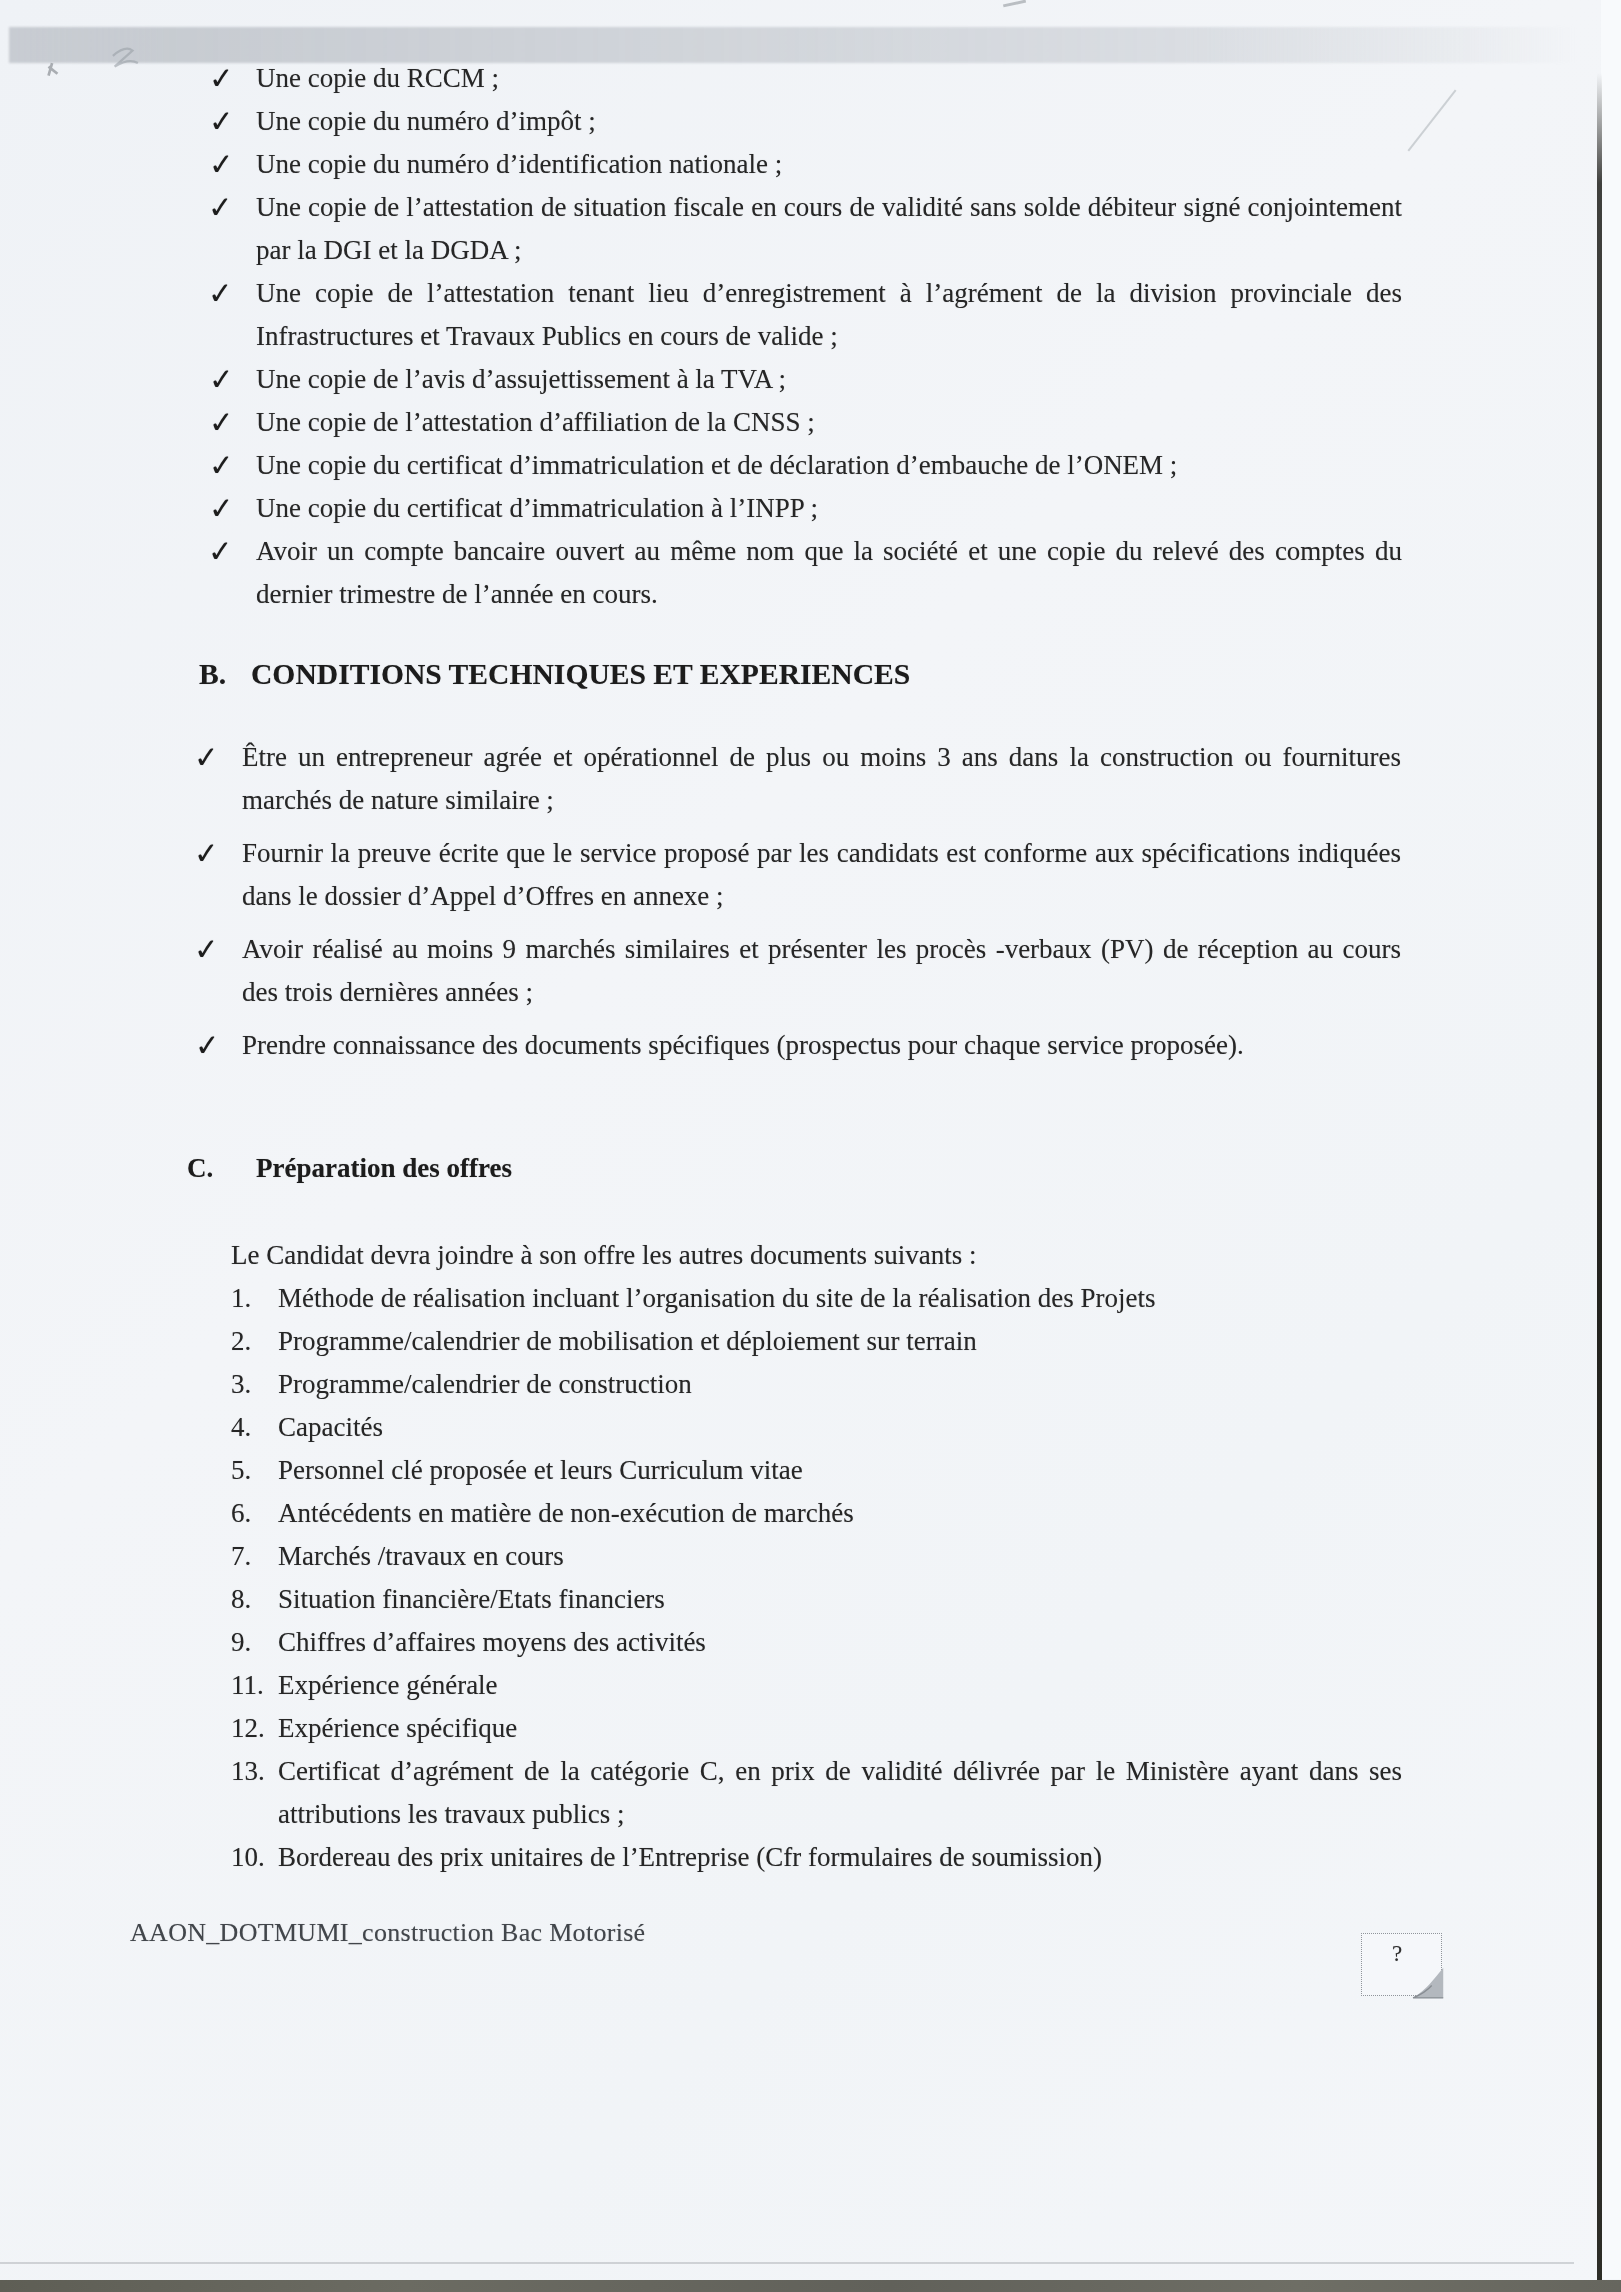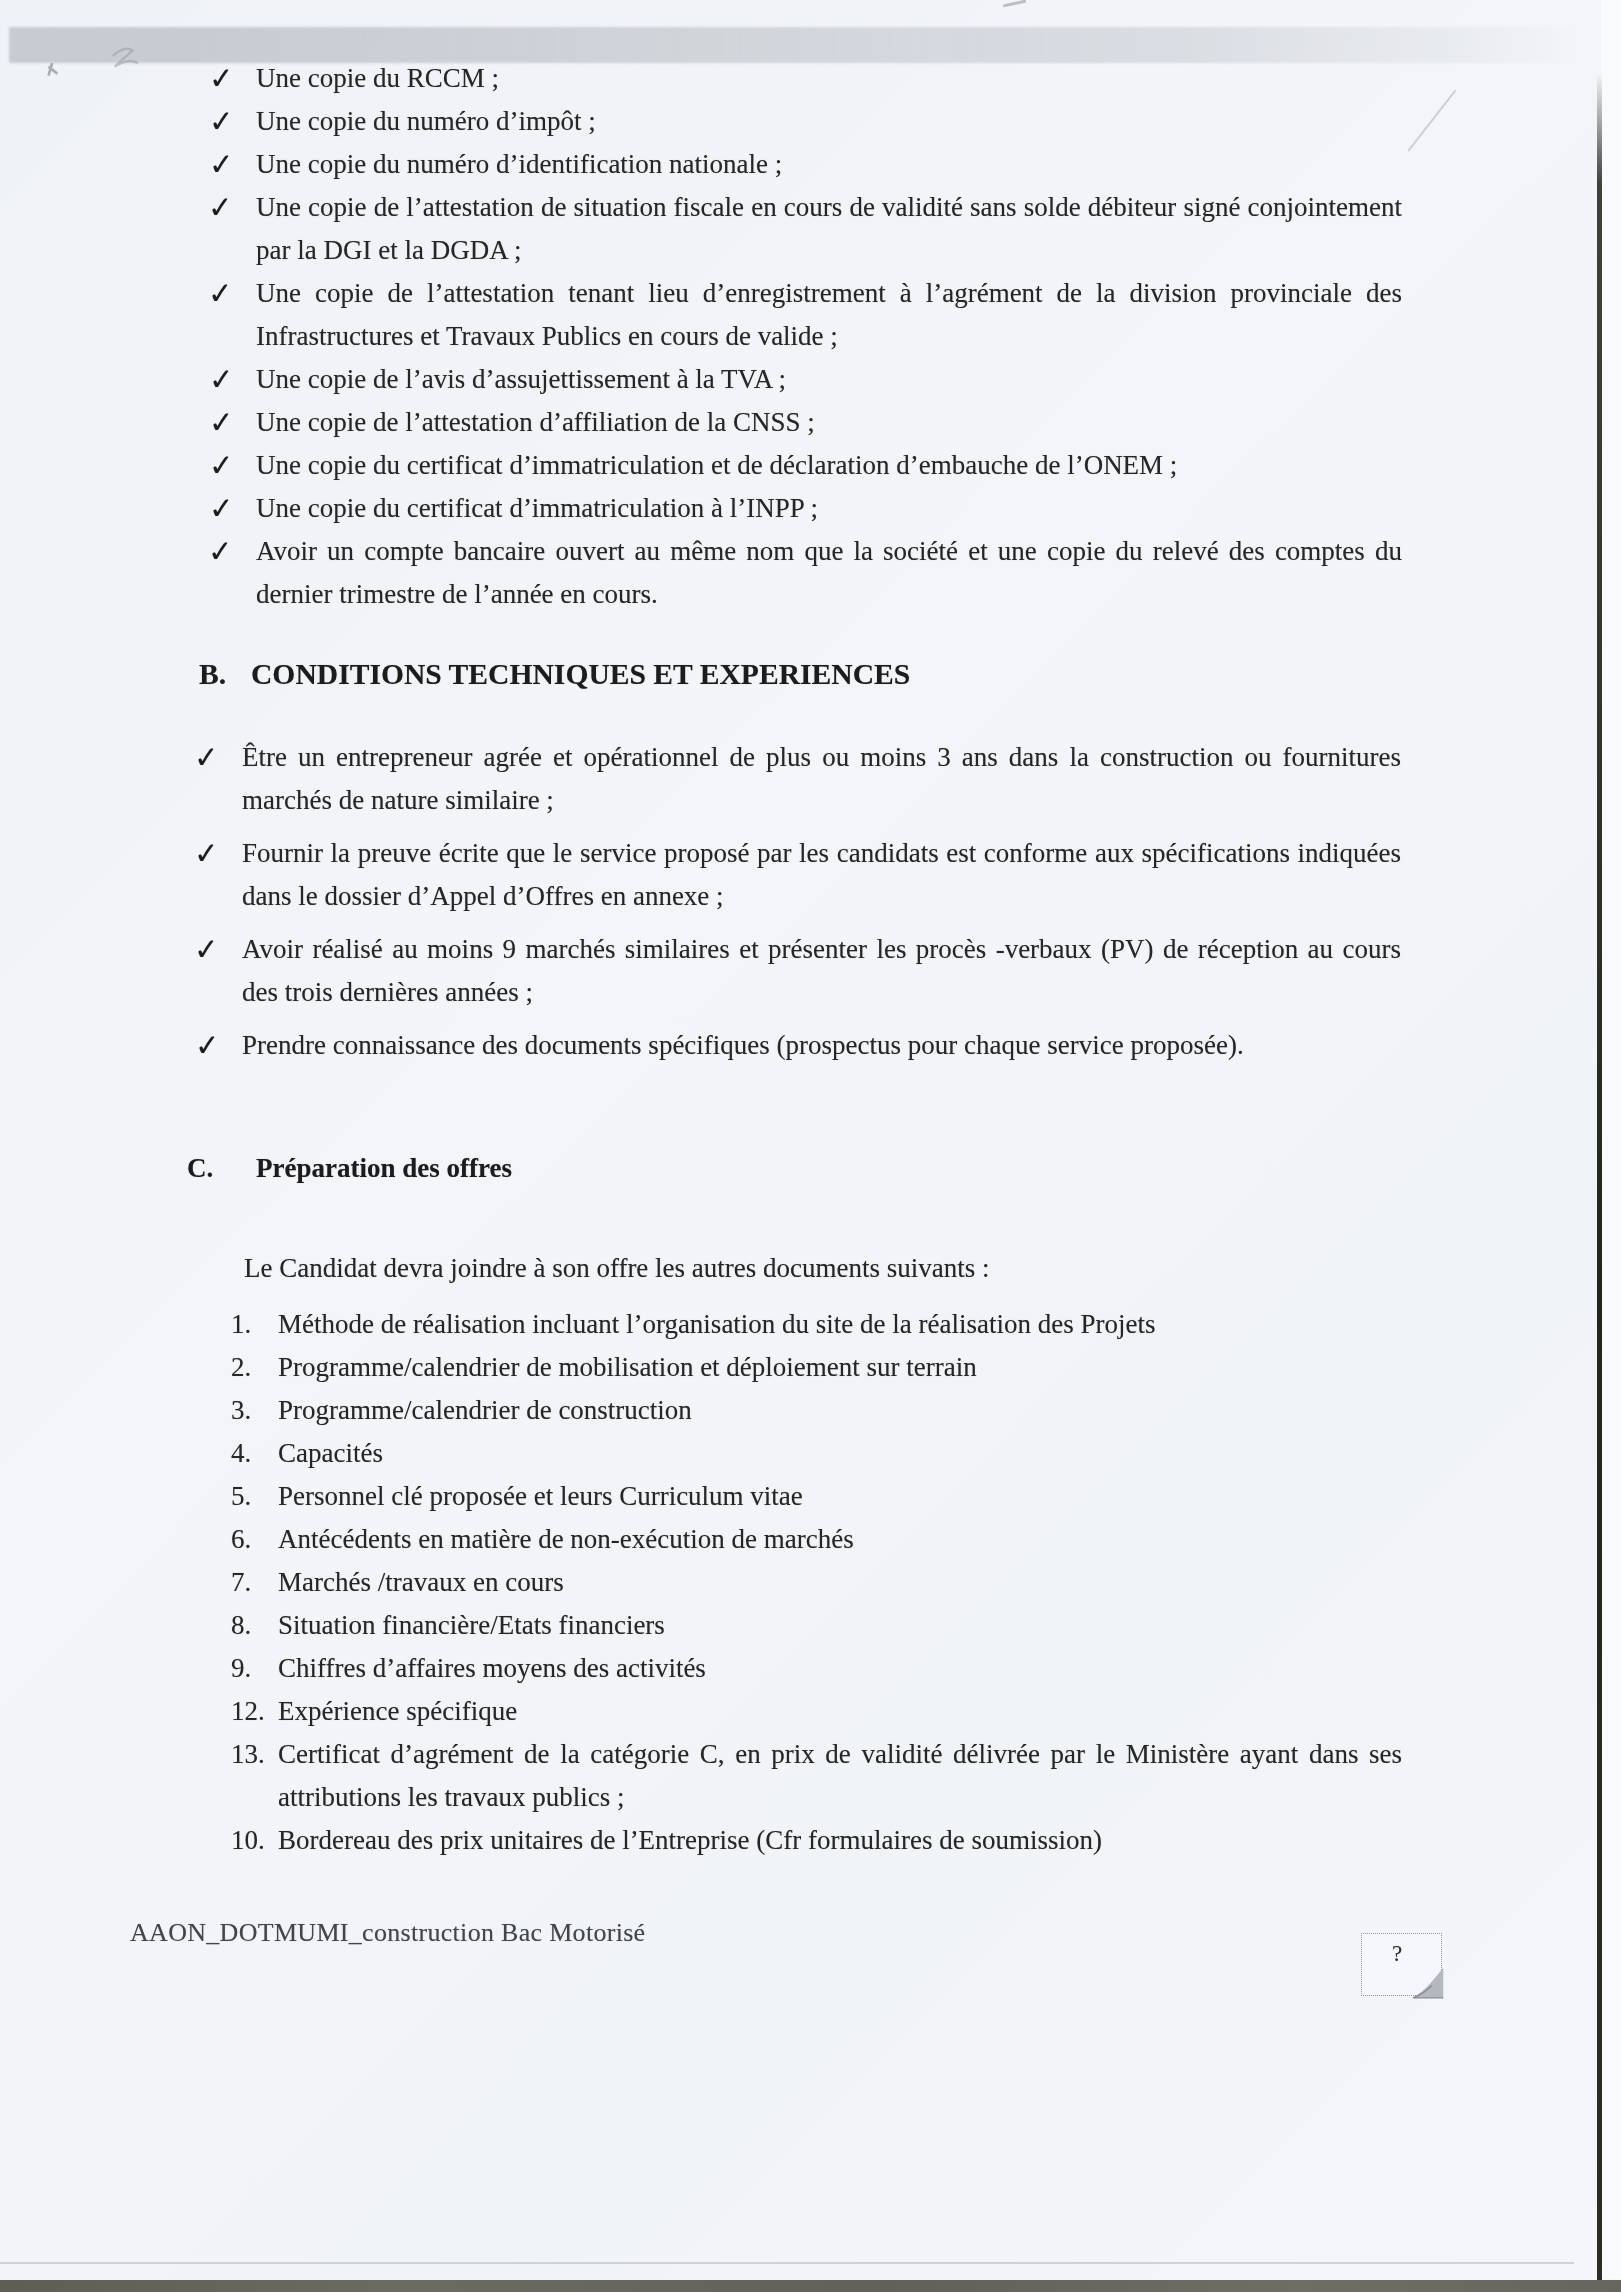--- a/index.html
+++ b/index.html
@@ -48,21 +48,21 @@
   .txt{flex:1;text-align:justify;}
   .list-b .chk-item{margin-bottom:9.9px;}
 
   .heading{position:absolute;display:flex;font-weight:700;color:#1c1c1c;text-shadow:0 0 0.9px rgba(30,30,30,.35);}
   .heading-b{left:199px;top:656px;font-size:29.6px;line-height:36px;}
   .heading-b .sec-label{width:52px;}
   .heading-c{left:187px;top:1151px;font-size:27px;line-height:34px;}
   .heading-c .sec-label{width:69px;}
 
   .section-c-body{position:absolute;left:231px;top:1234px;width:1171px;}
-  .intro-line{margin:13px;}
+  .intro-line{margin:0;}
   .num-item{display:flex;}
   .num{flex:0 0 47px;}
   .ntxt{flex:1;text-align:justify;}
 
   .footer-text{
     position:absolute;left:130px;top:1918px;font-size:26px;color:#42464b;
     letter-spacing:0.3px;text-shadow:0 0 0.9px rgba(60,64,70,.35);
   }
 
   .page-number-box{
@@ -217,20 +217,24 @@
           <span class="num">8.</span>
           <span class="ntxt">Situation financière/Etats financiers</span>
         </div>
 
         <div class="num-item">
           <span class="num">9.</span>
           <span class="ntxt">Chiffres d’affaires moyens des activités</span>
         </div>
 
 
+        <div class="num-item">
+          <span class="num">11.</span>
+          <span class="ntxt">Expérience générale</span>
+        </div>
 
         <div class="num-item">
           <span class="num">12.</span>
           <span class="ntxt">Expérience spécifique</span>
         </div>
 
         <div class="num-item">
           <span class="num">13.</span>
           <span class="ntxt">Certificat d’agrément de la catégorie C, en prix de validité délivrée par le Ministère ayant dans ses attributions les travaux publics ;</span>
         </div>

